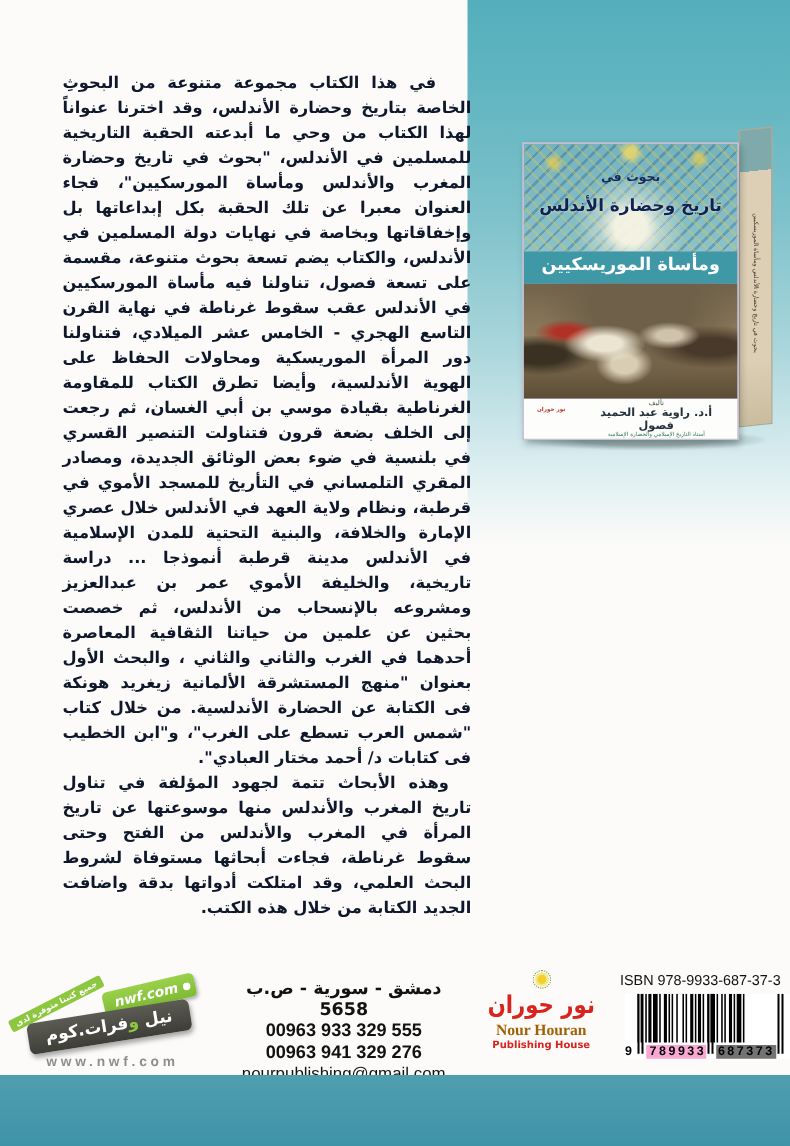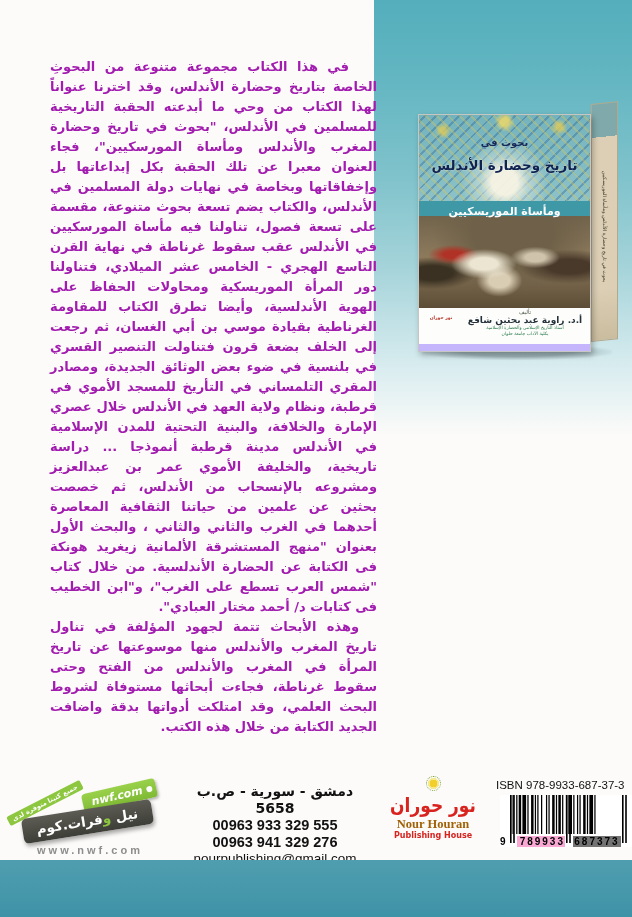--- a/index.html
+++ b/index.html
@@ -6,21 +6,21 @@
   html,body { width:632px; height:917px; }
   body { font-family:"DejaVu Sans", sans-serif; background:#f6f4f1; }
   .page { position:relative; width:632px; height:917px; background:#fcfbf9; overflow:hidden; }
 
   
   .gradient-panel { position:absolute; left:374px; top:0; width:258px; height:436px;
     background:linear-gradient(180deg,#54aebc 0%, #63b6c2 18%, #7fc2cb 40%, #a6d4da 62%, #d8ecef 84%, rgba(252,251,249,0) 100%); }
 
   
   .body-text { position:absolute; left:50px; top:57px; width:327px; direction:rtl;
-    text-align:justify; font-weight:bold; font-size:13px; line-height:20px; color:#a21caf; }
+    text-align:justify; font-weight:bold; font-size:13px; line-height:20px; color:#0f172a; }
   .body-text p { text-indent:28px; }
   .body-text p + p { text-indent:18px; }
 
   
   .book { position:absolute; left:418px; top:102px; width:200px; height:256px; }
   .book-shadow { position:absolute; left:4px; right:6px; bottom:-2px; height:16px;
     background:radial-gradient(ellipse at center, rgba(80,100,105,.4) 0 40%, rgba(80,100,105,0) 75%); }
   .spine { position:absolute; right:0; top:2px; width:27px; height:238px;
     transform:skewY(-6deg); transform-origin:left top;
     background:linear-gradient(180deg,#7fa9ab 0 14%, #dccfb5 14% 78%, #cabc9e 100%);
@@ -35,21 +35,21 @@
       radial-gradient(circle at 14% 18%, rgba(222,203,90,.8) 0 3px, rgba(222,203,90,0) 8px),
       radial-gradient(circle at 82% 14%, rgba(222,203,90,.8) 0 3px, rgba(222,203,90,0) 8px),
       radial-gradient(circle at 50% 8%,  rgba(230,214,110,.9) 0 4px, rgba(230,214,110,0) 10px),
       repeating-linear-gradient(45deg, rgba(216,197,83,.35) 0 2px, rgba(216,197,83,0) 2px 8px),
       repeating-linear-gradient(-45deg, rgba(36,92,150,.35) 0 2px, rgba(36,92,150,0) 2px 8px),
       linear-gradient(180deg,#74b3bd 0%, #8cc2c8 100%); }
   .cover-title-small { position:absolute; top:22px; left:0; width:100%; text-align:center;
     font-size:10px; font-weight:bold; color:#16295a; }
   .cover-title-main { position:absolute; top:42px; left:0; width:100%; text-align:center;
     font-size:13.5px; font-weight:bold; color:#0f2250; text-shadow:0 0 2px rgba(255,255,255,.7); }
-  .cover-band { height:15px; background:#3f98a6; color:#ffffff; font-size:11px; font-weight:bold;
+  .cover-band { height:26px; background:#3f98a6; color:#ffffff; font-size:14px; font-weight:bold;
     text-align:center; line-height:22px; }
   .cover-painting { height:92px;
     background:
       radial-gradient(ellipse at 38% 52%, #ece5d1 0 9%, rgba(236,229,209,0) 22%),
       radial-gradient(ellipse at 47% 70%, #d9cdb4 0 8%, rgba(217,205,180,0) 18%),
       radial-gradient(ellipse at 20% 42%, #b03226 0 5%, rgba(176,50,38,0) 13%),
       radial-gradient(ellipse at 68% 45%, #cfc3ab 0 6%, rgba(207,195,171,0) 15%),
       radial-gradient(ellipse at 88% 55%, #49392a 0 10%, rgba(73,57,42,0) 24%),
       radial-gradient(ellipse at 8% 62%,  #3a3122 0 9%, rgba(58,49,34,0) 20%),
       radial-gradient(ellipse at 55% 18%, #6f6149 0 30%, rgba(111,97,73,0) 60%),
@@ -130,21 +130,21 @@
       <div class="cover-mosaic">
         <div class="cover-title-small">بحوث في</div>
         <div class="cover-title-main">تاريخ وحضارة الأندلس</div>
       </div>
       <div class="cover-band">ومأساة الموريسكيين</div>
       <div class="cover-painting"></div>
       <div class="cover-footer">
         <div class="cover-stamp">نور حوران</div>
         <div class="cover-author">
           <div class="t">تأليف</div>
-          <div class="name">أ.د. راوية عبد بحثين شافع</div>
+          <div class="name">أ.د. راوية عبد الحميد فصول</div>
           <div class="affil">أستاذ التاريخ الإسلامي والحضارة الإسلامية</div>
           <div class="affil">بكلية الآداب جامعة حلوان</div>
         </div>
       </div>
     </div>
   </div>
 
   <div class="nwf">
     <div class="nwf-ribbon">جميع كتبنا متوفرة لدى</div>
     <div class="nwf-tag-green">

